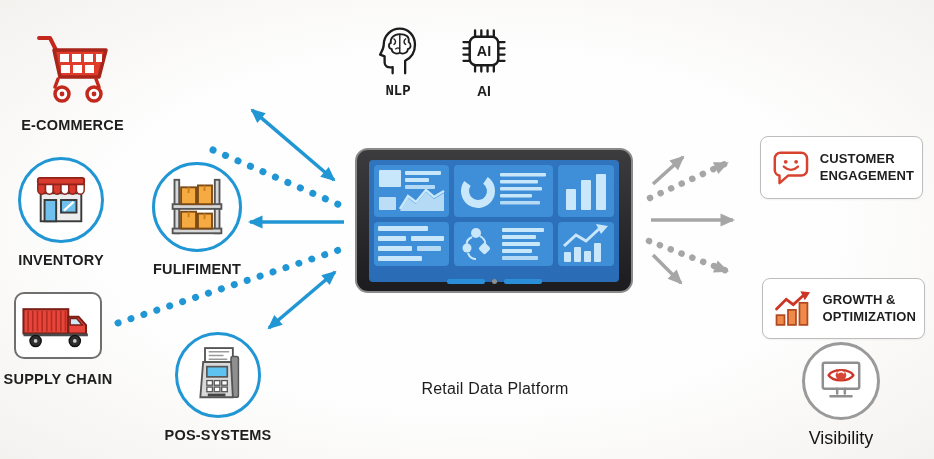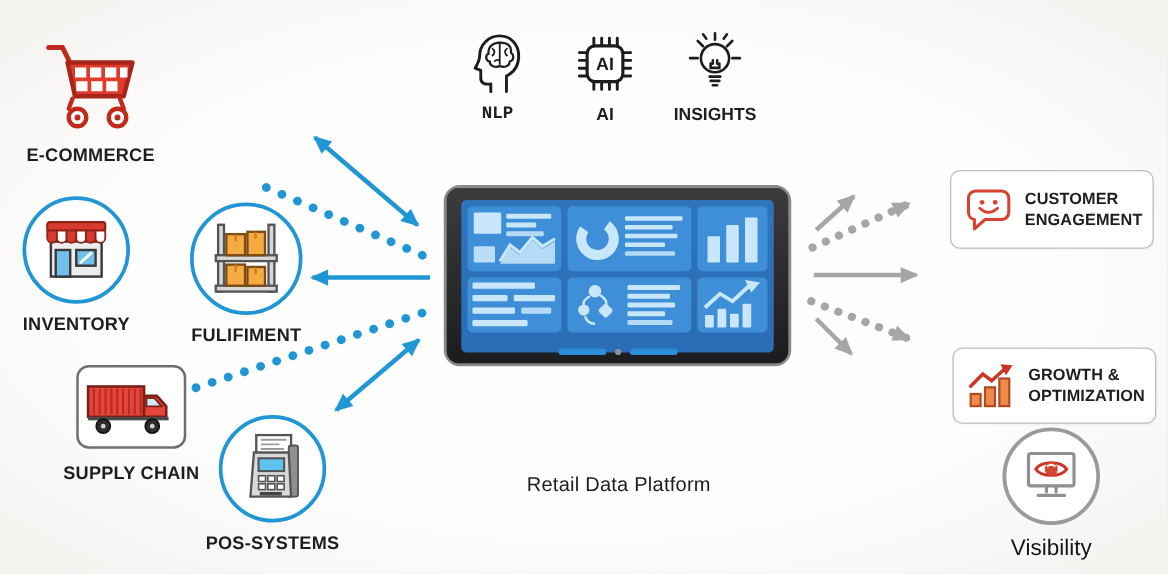--- a/index.html
+++ b/index.html
@@ -135,21 +135,21 @@
             <rect x="33" y="39" width="15" height="16"></rect>
         </g>
         <g stroke="#c87f1e" stroke-width="2">
           <path d="M23 11 v6 M40 9 v6 M23 37 v6 M40 39 v6"></path>
         </g>
       </svg>
     </div>
     <div class="src-label">FULIFIMENT</div>
   </div>
 
-  <div class="node" style="left:0px;top:292px;width:116px;padding-left:47px;">
+  <div class="node" style="left:0px;top:292px;width:116px;">
     <div class="gray-rbox">
       <svg width="76" height="56" viewBox="0 0 80 60">
         <rect x="3" y="12" width="48" height="26" fill="#e8453a" stroke="#7a1f16" stroke-width="2.2"></rect>
         <g stroke="#b52d22" stroke-width="1.8">
           <path d="M8 14 v22 M13 14 v22 M18 14 v22 M23 14 v22 M28 14 v22 M33 14 v22 M38 14 v22 M43 14 v22 M48 14 v22"></path>
         </g>
         <path d="M51 20 h11 l8 9 v9 h-19 z" fill="#e8453a" stroke="#7a1f16" stroke-width="2.2"></path>
         <path d="M53 22 h7 l6 7 h-13 z" fill="#cfe9f7" stroke="#7a1f16" stroke-width="1.6"></path>
         <rect x="3" y="38" width="69" height="3" fill="#4a4a4a"></rect>
         <circle cx="16" cy="46" r="6" fill="#2e2e2e" stroke="#111" stroke-width="1.5"></circle>
@@ -201,32 +201,20 @@
         <path d="M16 44 v7 M23 44 v7 M30 44 v7 M37 44 v7"></path>
         <path d="M3 18 h7 M3 25 h7 M3 32 h7 M3 39 h7"></path>
         <path d="M42 18 h7 M42 25 h7 M42 32 h7 M42 39 h7"></path>
       </g>
       <rect x="10" y="12" width="32" height="32" rx="7" fill="#fff" stroke="#1c1c1c" stroke-width="2.8"></rect>
       <text x="26" y="34" text-anchor="middle" font-size="16" font-weight="bold" fill="#1c1c1c" font-family="Liberation Sans, sans-serif">AI</text>
     </svg>
     <div class="cap-label">AI</div>
   </div>
 
-  <div class="node" style="left:538px;top:24px;width:68px;">
-    <svg width="52" height="52" viewBox="0 0 56 60">
-      <g stroke="#1c1c1c" stroke-width="2.4" fill="none" stroke-linecap="round">
-        <circle cx="28" cy="26" r="13"></circle>
-        <path d="M24 31 v4 h8 v-4 M26 28 v3 M30 28 v3"></path>
-        <path d="M23 43 h10 M24 47 h8 M26 51 h4"></path>
-        <path d="M5 26 h7 M44 26 h7 M28 3 v6 M12 10 l5 5 M44 10 l-5 5"></path>
-        <path d="M17 4 l3 4 M39 4 l-3 4"></path>
-      </g>
-    </svg>
-    <div class="cap-label">INSIGHTS</div>
-  </div>
 
   <div class="tablet">
     <div class="screen">
       <div class="tile">
         <svg viewBox="0 0 75 52" preserveAspectRatio="none" fill="var(--tile-content,#c9e7fa)">
           <rect x="5" y="5" width="22" height="17" rx="1"></rect>
           <rect x="31" y="6" width="36" height="4" rx="1"></rect>
           <rect x="31" y="13" width="24" height="4" rx="1"></rect>
           <rect x="31" y="20" width="30" height="4" rx="1" opacity=".85"></rect>
           <rect x="5" y="32" width="17" height="13" rx="1" opacity=".9"></rect>

